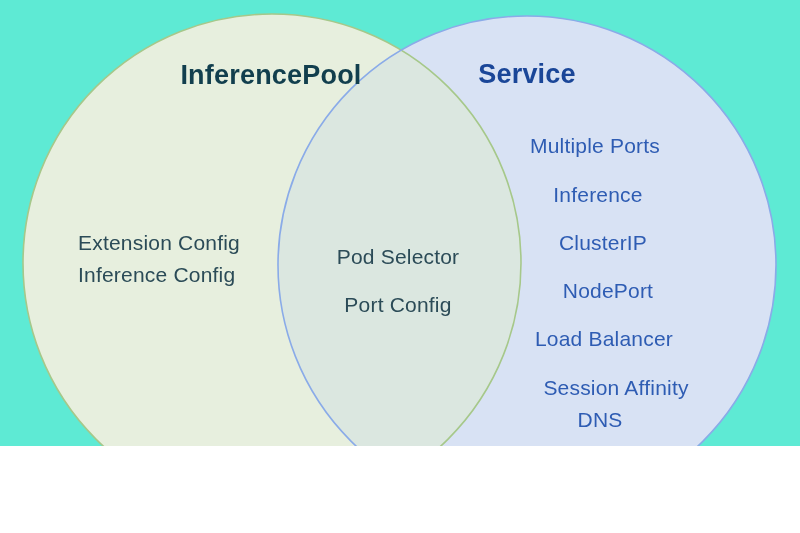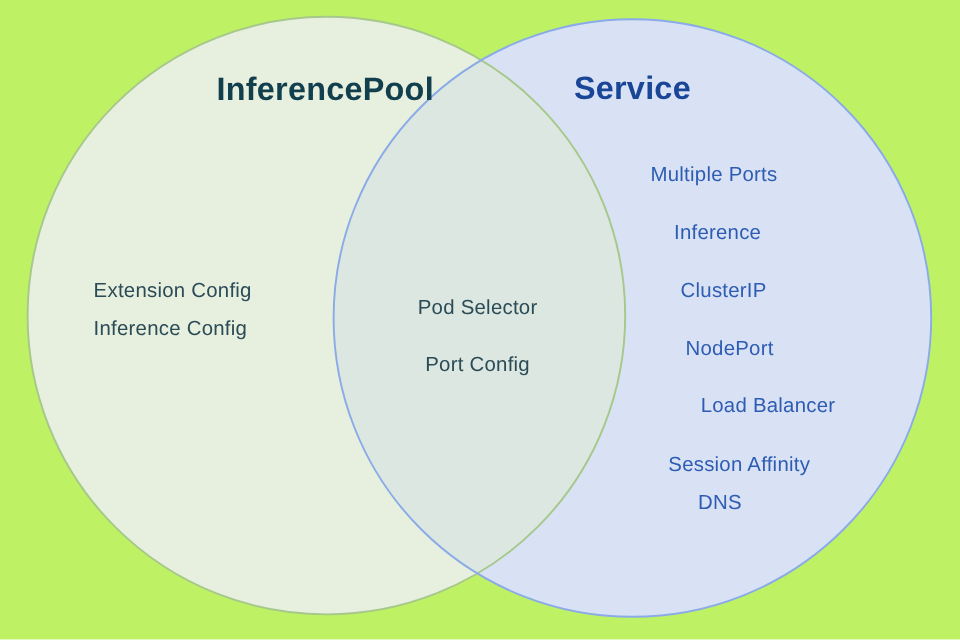--- a/index.html
+++ b/index.html
@@ -4,22 +4,22 @@
 <style>
   html, body {
     margin: 0;
     padding: 0;
     background: #ffffff;
     font-family: "Liberation Sans", sans-serif;
   }
   .stage {
     position: relative;
     width: 800px;
-    height: 533px;
-    background: #bef264;
+    height: 446px;
+    background: #5eead4;
     overflow: hidden;
   }
   .stage svg {
     position: absolute;
     left: 0;
     top: 0;
     width: 800px;
     height: 533px;
     display: block;
   }
@@ -28,41 +28,41 @@
     white-space: nowrap;
     line-height: 1;
     user-select: none;
   }
   .title {
     font-size: 27px;
     font-weight: 700;
     letter-spacing: 0.2px;
   }
   .item {
-    font-size: 17px;
+    font-size: 21px;
     font-weight: 400;
     letter-spacing: 0.2px;
   }
   .left-title  { left: 271px; top: 75px;  transform: translate(-50%,-50%); color: var(--left_title,  #123f4e); }
   .right-title { left: 527px; top: 74px;  transform: translate(-50%,-50%); color: var(--right_title, #1a4698); }
 
   .left-item   { color: var(--left_text, #2b4b57); transform: translateY(-50%); }
   .li0 { left: 78px;  top: 242px; }
   .li1 { left: 78px;  top: 274px; }
 
   .overlap-item { color: var(--overlap_text, #2b4b57); transform: translate(-50%,-50%); margin-top: 14px; }
   .ov0 { left: 398px; top: 242px; }
   .ov1 { left: 398px; top: 290px; text-align: center; }
 
   .right-item  { color: var(--right_text, #2e5cb3); transform: translate(-50%,-50%); }
   .ri0 { left: 595px; top: 145px; }
   .ri1 { left: 598px; top: 194px; }
   .ri2 { left: 603px; top: 242px; }
   .ri3 { left: 608px; top: 290px; }
-  .ri4 { left: 640px; top: 338px; }
+  .ri4 { left: 604px; top: 338px; }
   .ri5 { left: 616px; top: 387px; }
   .ri6 { left: 552px; top: 419px; margin-left: 48px; }
 </style>
 </head>
 <body>
 
 <div class="stage">
 
   <svg viewBox="0 0 800 533" aria-hidden="true">
     <defs>

